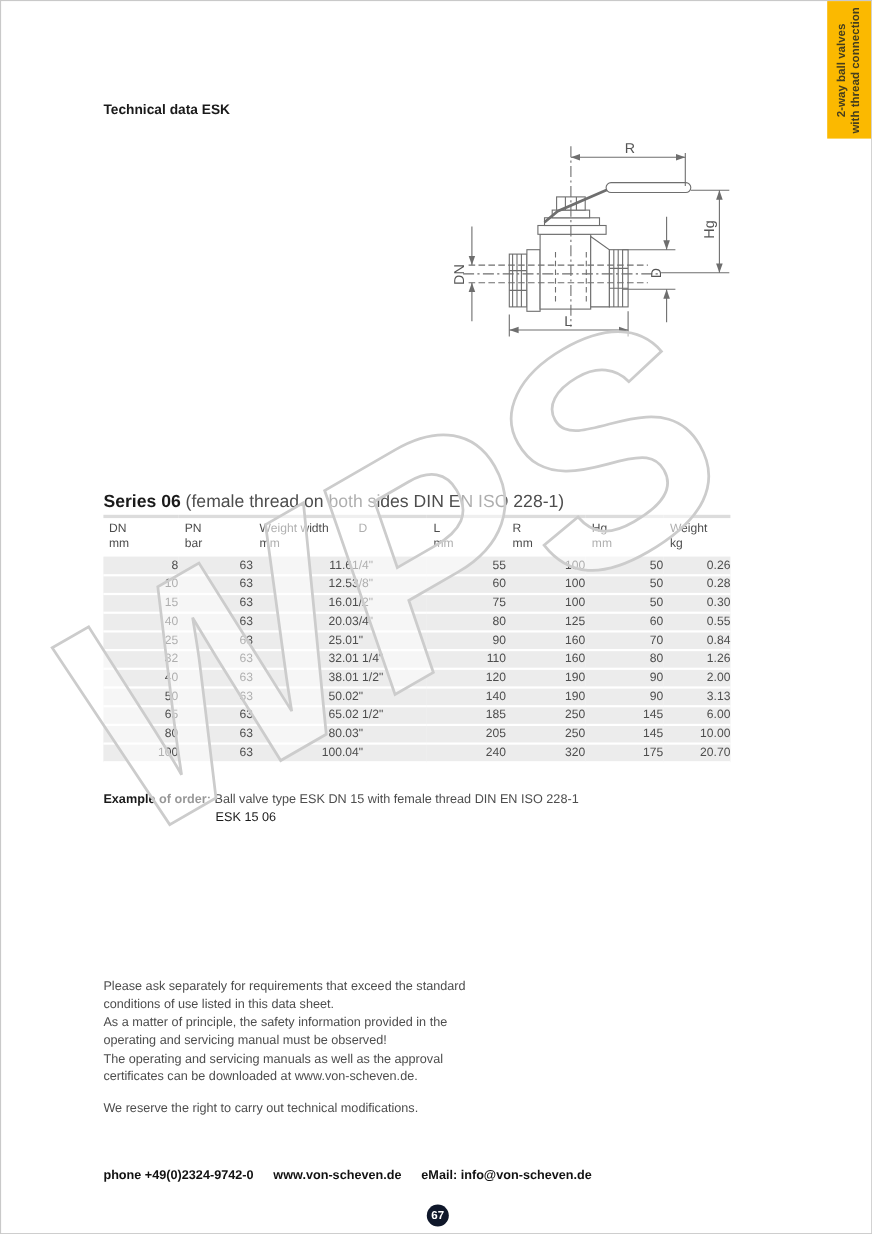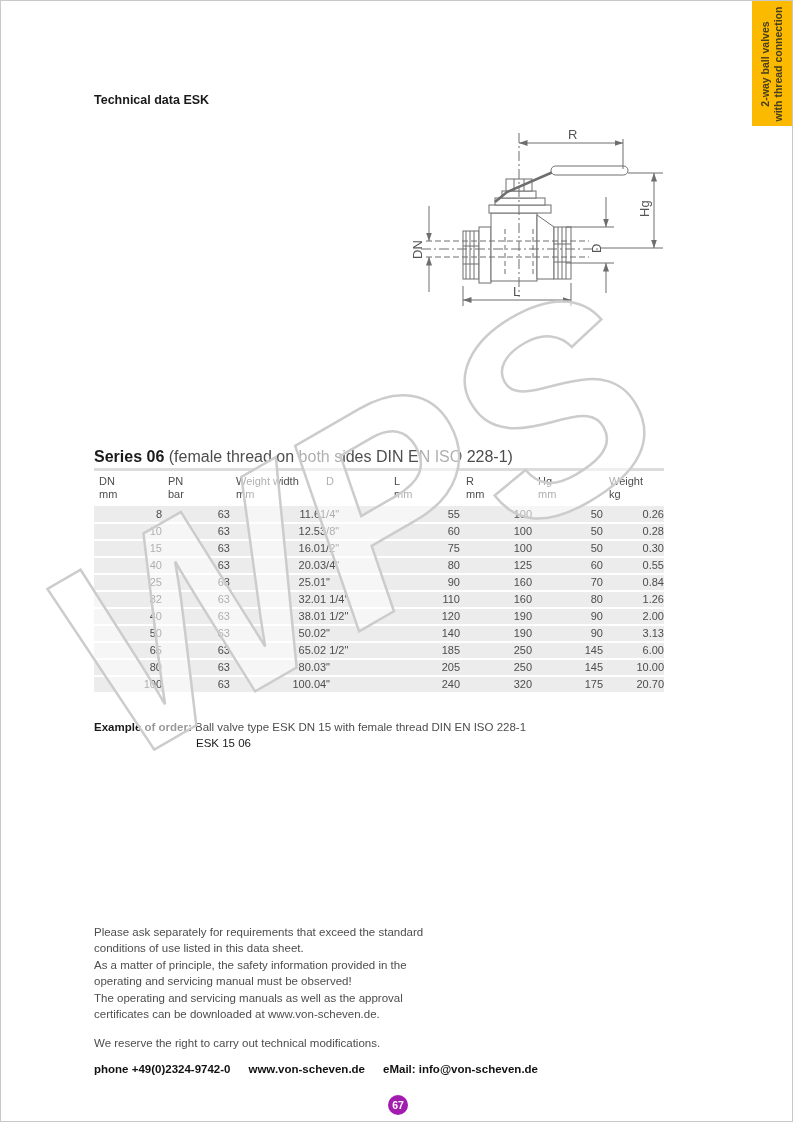--- a/index.html
+++ b/index.html
@@ -16,28 +16,28 @@
     display:flex;flex-direction:column;justify-content:center;text-align:center;
     font-size:10.5px;font-weight:bold;line-height:13px;color:#473F1D;white-space:pre-line;
   }
   
   .h-main{position:absolute;left:93px;top:92px;font-size:12.5px;font-weight:bold;color:#1a1a1a;}
   .series-title{position:absolute;left:93px;top:447px;font-size:16px;color:#4d4d4d;}
   .series-title b{color:#1a1a1a;}
   .order{position:absolute;left:93px;top:718px;font-size:11.5px;line-height:16px;}
   .order .lbl{font-weight:bold;color:#1a1a1a;}
   .order .code{font-weight:normal;color:#1a1a1a;margin-left:102px;}
-  .notice{position:absolute;left:93px;top:888px;font-size:11.5px;line-height:16.4px;color:#4d4d4d;margin-top:35px;}
+  .notice{position:absolute;left:93px;top:888px;font-size:11.5px;line-height:16.4px;color:#4d4d4d;}
   .notice .block{white-space:pre-line;}
   .notice .reserve{margin-top:13px;}
   .footer{position:absolute;left:93px;top:1062px;font-size:11.5px;font-weight:bold;color:#111;}
   .footer span{margin-right:18px;margin-top:36px;}
   .page-badge{
     position:absolute;left:387px;top:1094px;width:20px;height:20px;border-radius:50%;
-    background:#a21caf;color:#fff;font-size:10.5px;font-weight:bold;
+    background:#0f172a;color:#fff;font-size:10.5px;font-weight:bold;
     display:flex;align-items:center;justify-content:center;
   }
   
   .spec-wrap{position:absolute;left:93px;top:467px;width:570px;}
   table.spec{border-collapse:collapse;table-layout:fixed;width:570px;border-top:3px solid #dcdcdc;font-size:11px;color:#4d4d4d;}
   table.spec thead th{font-weight:normal;text-align:left;vertical-align:top;padding:4px 0 5px 6px;line-height:13px;background:#fff;}
   table.spec thead th.c0{padding-left:5px;}
   table.spec tbody tr{background:#ececec;border-bottom:2px solid #fff;height:17px;}
   table.spec td{padding:0;line-height:15px;}
   td.c0{text-align:right;padding-right:41px;}

